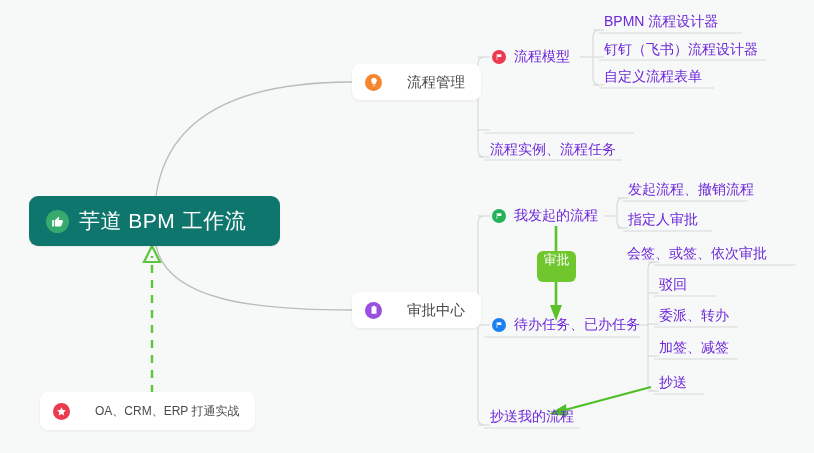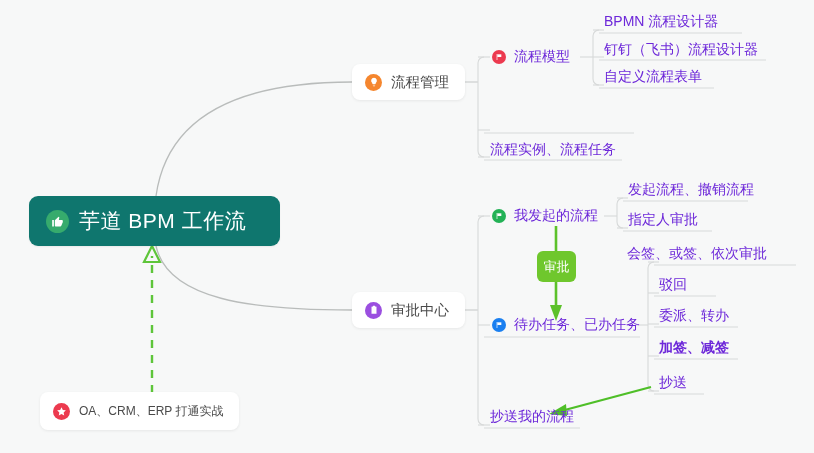--- a/index.html
+++ b/index.html
@@ -50,20 +50,21 @@
   .card-node {
     position: absolute;
     background: #ffffff;
     border-radius: 8px;
     display: flex;
     align-items: center;
     box-sizing: border-box;
     padding: 0 16px 0 13px;
     height: 36px;
     box-shadow: 0 1px 3px rgba(0,0,0,0.07);
+    gap: 16px;
   }
   .card-label {
     font-size: 14.5px;
     color: #4a4a4a;
     margin-left: 9px;
     white-space: nowrap;
   }
 
   
   .text-node {
@@ -82,21 +83,21 @@
   
   .green-badge {
     position: absolute;
     left: 537px;
     top: 251px;
     width: 39px;
     height: 31px;
     background: #6fc72d;
     border-radius: 6px;
     display: flex;
-    align-items: center;
+    align-items: flex-start;
     justify-content: center;
   }
   .green-badge span {
     color: #ffffff;
     font-size: 13px;
     white-space: nowrap;
   }
 
   
   .cicon {
@@ -273,21 +274,21 @@
 
   <div class="text-node" style="left:627px; top:242px;">
     <span class="txt">会签、或签、依次审批</span>
   </div>
   <div class="text-node" style="left:659px; top:273px;">
     <span class="txt">驳回</span>
   </div>
   <div class="text-node" style="left:659px; top:304px;">
     <span class="txt">委派、转办</span>
   </div>
-  <div class="text-node" style="left:659px; top:336px;font-weight:bold;">
+  <div class="text-node" style="left:659px; top:336px;">
     <span class="txt">加签、减签</span>
   </div>
   <div class="text-node" style="left:659px; top:371px;">
     <span class="txt">抄送</span>
   </div>
 
   <div class="text-node" style="left:490px; top:405px;">
     <span class="txt">抄送我的流程</span>
   </div>
 

